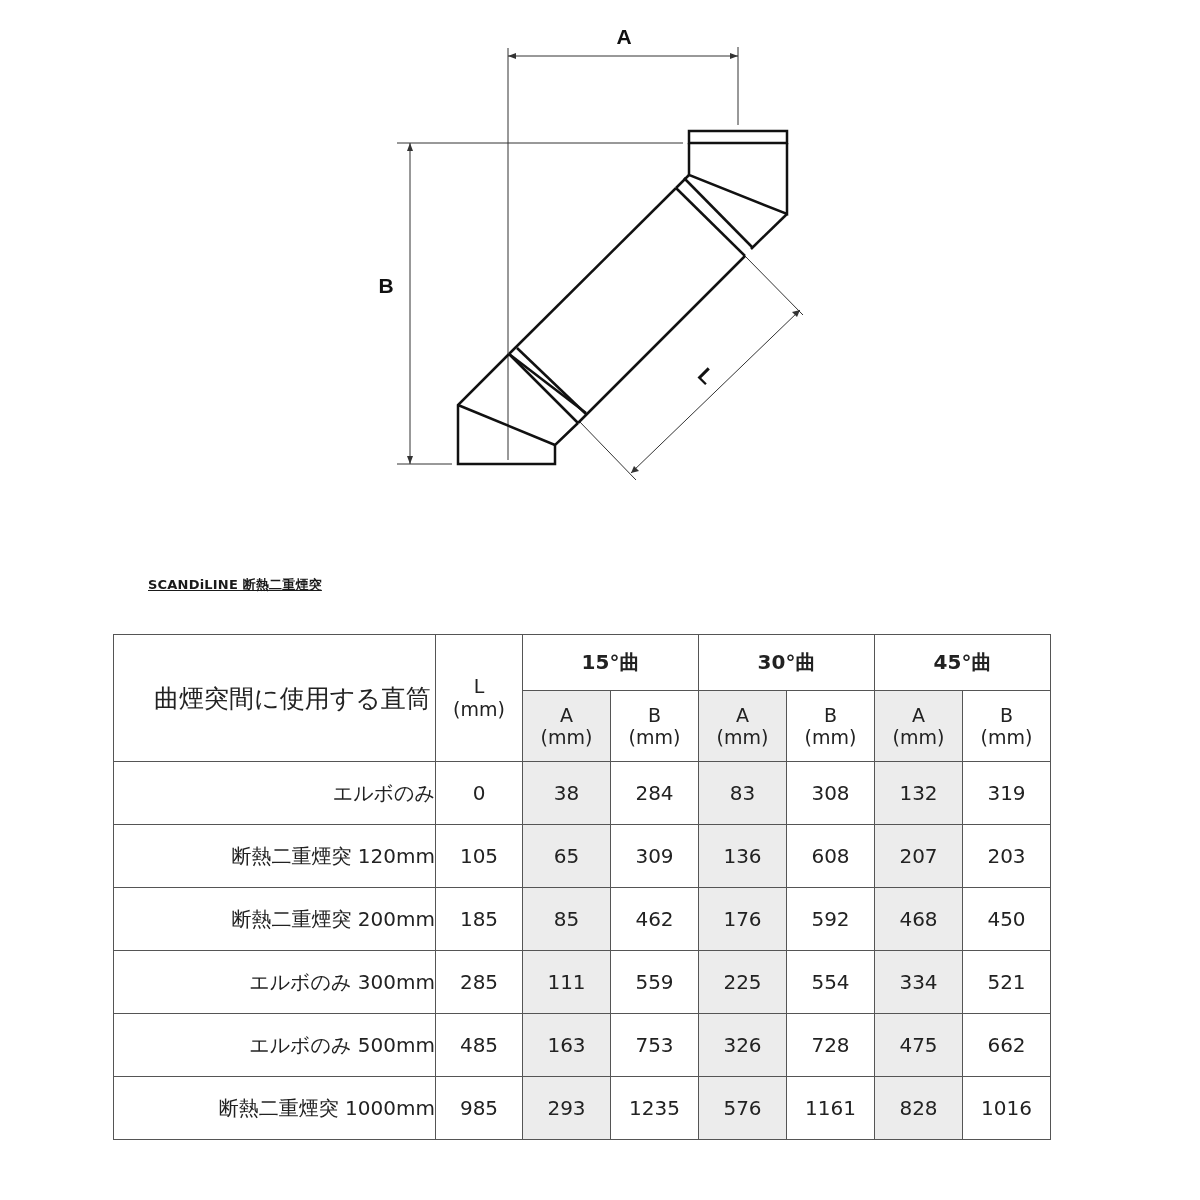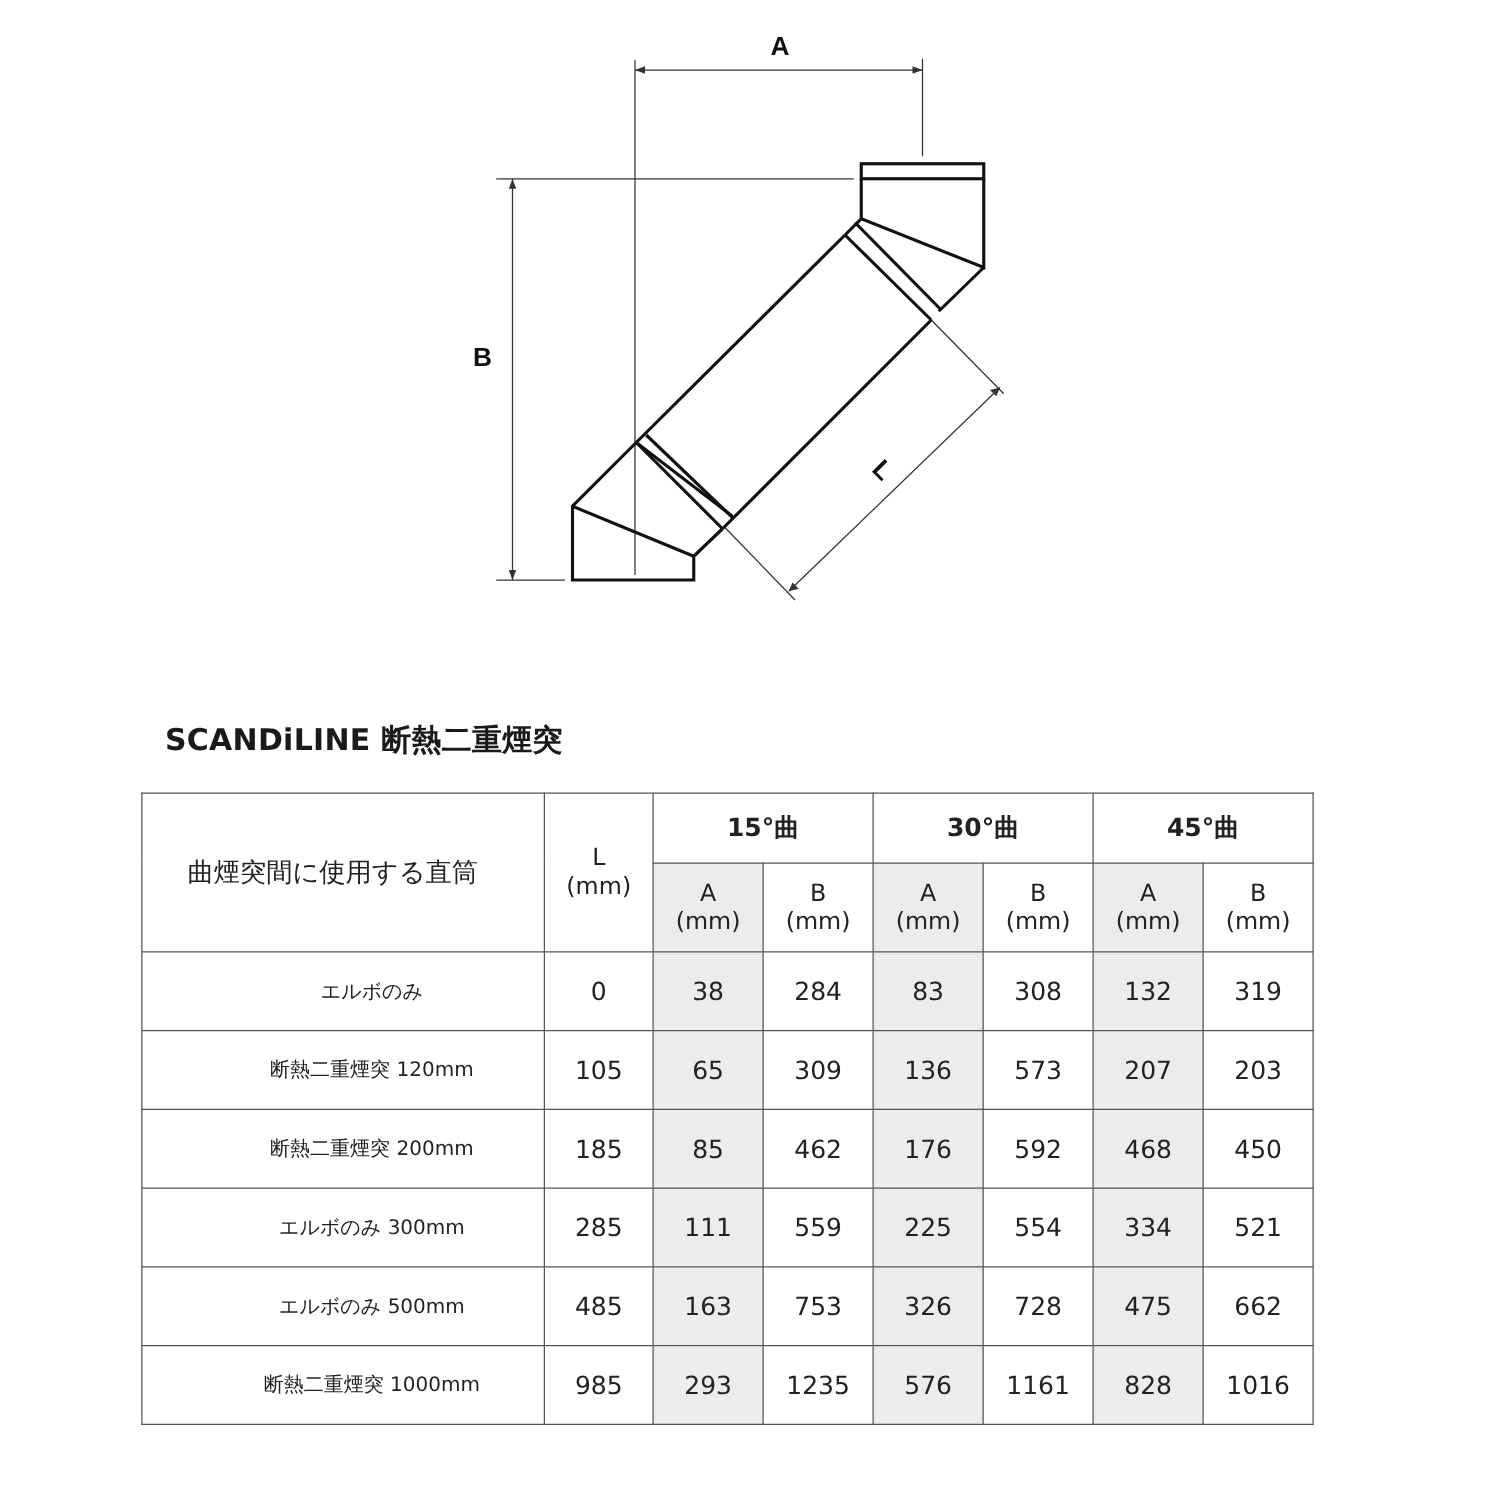--- a/index.html
+++ b/index.html
@@ -1,28 +1,28 @@
 <!DOCTYPE html>
 <html><head>
   <meta charset="utf-8">
   <style>
     html, body { margin: 0; padding: 0; background: #ffffff; }
     body { width: 1200px; height: 1200px; position: relative; overflow: hidden;
            font-family: "DejaVu Sans", "Liberation Sans", sans-serif; color: #1a1a1a; }
     #diagram { position: absolute; left: 0; top: 0; }
     .dim-label { font-family: "Liberation Sans", "DejaVu Sans", sans-serif; font-weight: bold; font-size: 21px; fill: #111; }
-    .page-title { position: absolute; left: 132px; top: 576px; font-size: 24px; font-weight: bold; letter-spacing: 0.2px; }
+    .page-title { position: absolute; left: 148px; top: 576px; font-size: 13px; font-weight: bold; letter-spacing: 0.2px; text-decoration: underline; }
     table.spec { position: absolute; left: 113px; top: 634px; border-collapse: collapse; table-layout: fixed; }
     table.spec td, table.spec th { border: 1px solid #555; padding: 0; text-align: center; font-weight: normal; font-size: 20px; color: #222; }
     table.spec th.angle { font-weight: bold; height: 55px; }
     table.spec th.sub { height: 70px; line-height: 22px; font-size: 19px; }
-    table.spec th.rowhead { text-align: left; padding-left: 36px; font-size: 21px; }
+    table.spec th.rowhead { text-align: center; padding-left: 36px; font-size: 25px; }
     table.spec th.lhead { line-height: 23px; font-size: 19px; }
     table.spec td { height: 62px; }
-    table.spec td.name { text-align: center; padding-left: 46px; font-size: 16px; }
+    table.spec td.name { text-align: right; padding-left: 46px; font-size: 20px; }
     .shade { background: #ececec; }
   </style>
 </head>
 <body>
 
 <svg id="diagram" width="1200" height="560" viewBox="0 0 1200 560">
 
   <g stroke="#333" stroke-width="1" fill="none">
 
     <line x1="508" y1="48" x2="508" y2="460"></line>
@@ -115,21 +115,21 @@
       <td>308</td>
       <td class="shade">132</td>
       <td>319</td>
     </tr>
     <tr>
       <td class="name">断熱二重煙突 120mm</td>
       <td>105</td>
       <td class="shade">65</td>
       <td>309</td>
       <td class="shade">136</td>
-      <td>573</td>
+      <td>608</td>
       <td class="shade">207</td>
       <td>203</td>
     </tr>
     <tr>
       <td class="name">断熱二重煙突 200mm</td>
       <td>185</td>
       <td class="shade">85</td>
       <td>462</td>
       <td class="shade">176</td>
       <td>592</td>

